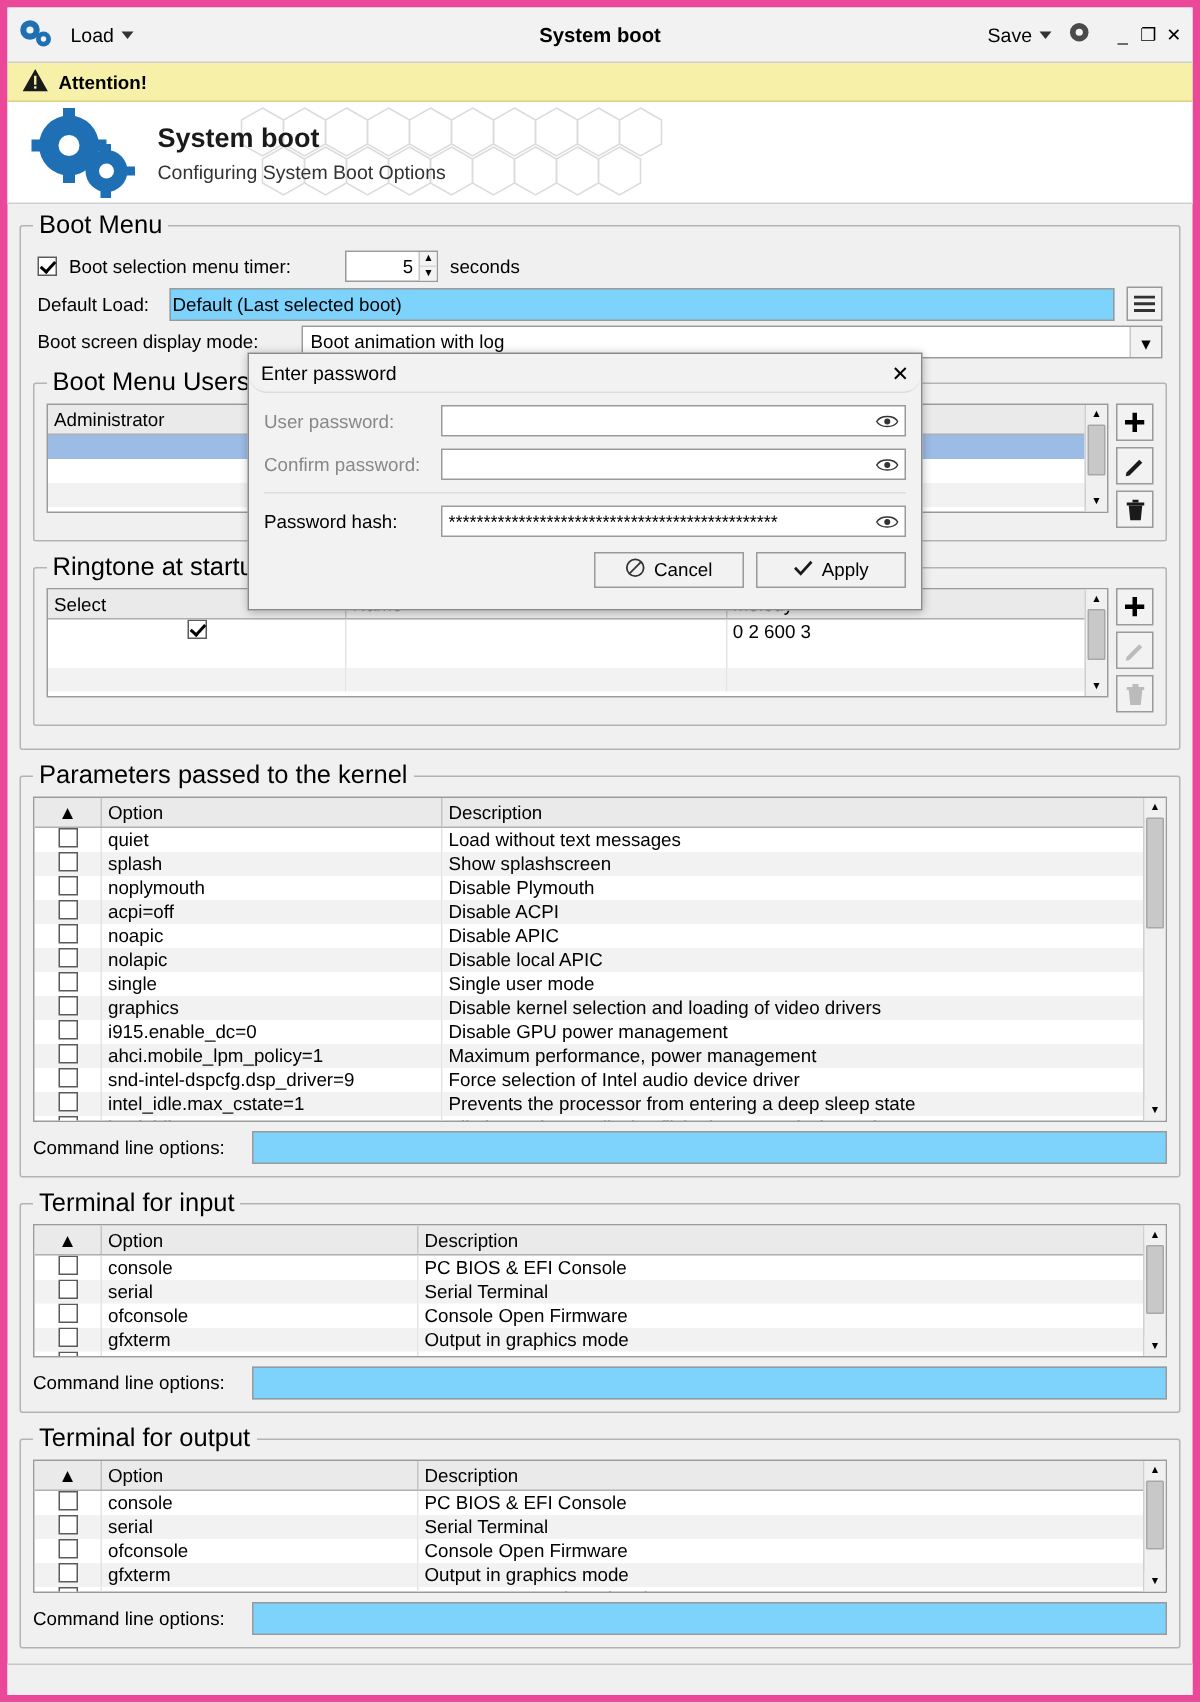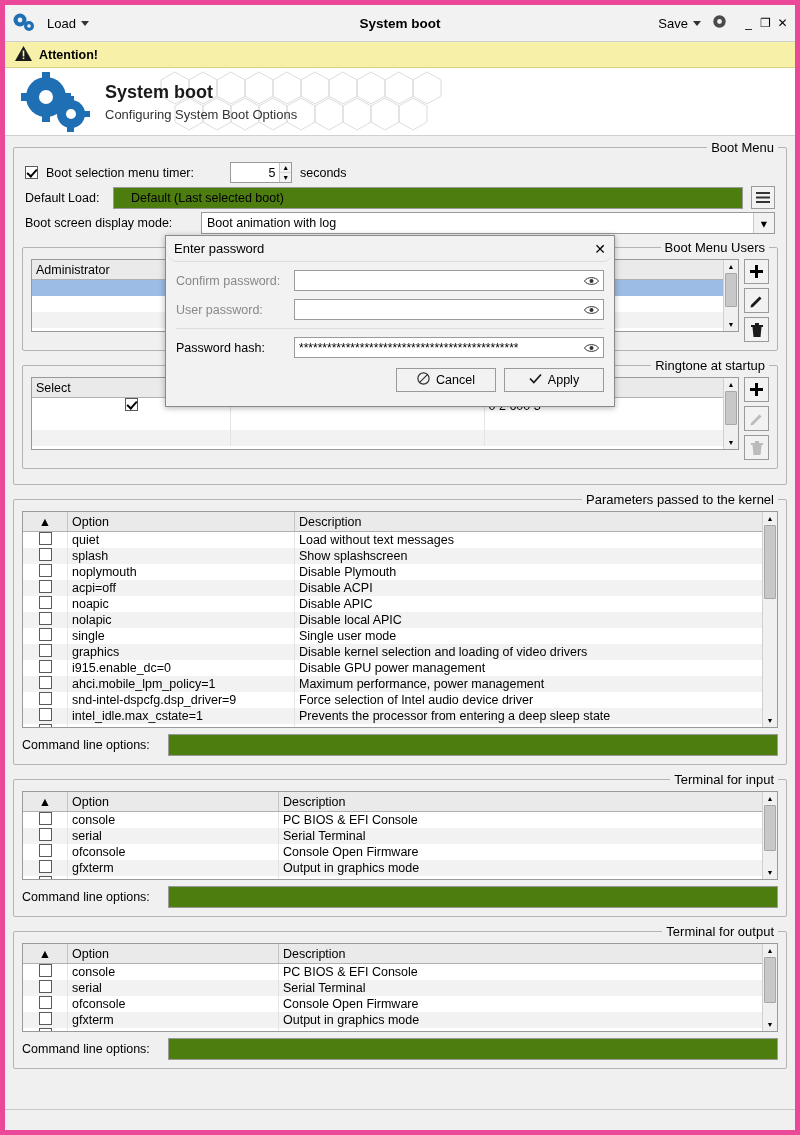--- a/index.html
+++ b/index.html
@@ -76,21 +76,21 @@
   .content {
     flex: 1; padding: 4px 8px 0 8px;
     overflow: hidden; position: relative;
   }
   fieldset {
     border: 1px solid #b4b4b4;
     border-radius: 2px;
     margin: 0 0 7px 0;
     padding: 4px 8px 8px 8px;
   }
-  legend { padding: 0 4px; font-size: 13px; text-align: right; }
+  legend { padding: 0 4px; font-size: 17px; }
   .row { display: flex; align-items: center; gap: 8px; margin: 3px 3px; }
   
   .cb {
     width: 13px; height: 13px; border: 1px solid #5a5a5a;
     background: #fff; display: inline-block; position: relative;
     box-sizing: border-box; flex: none;
   }
   .cb.checked::after {
     content: ""; position: absolute; left: 3px; top: 0px;
     width: 4px; height: 8px; border: solid #000;
@@ -101,23 +101,23 @@
     height: 21px; width: 62px; box-sizing: border-box; align-items: stretch;
   }
   .spin input {
     border: none; outline: none; width: 100%; text-align: right;
     padding-right: 4px; font-family: inherit; font-size: 12.5px; background: transparent;
   }
   .spin-btns { width: 15px; border-left: 1px solid #c4c4c4; display: flex; flex-direction: column; }
   .spin-btns div { flex: 1; display: flex; align-items: center; justify-content: center; font-size: 7px; line-height: 1; background: #f3f3f3;}
   .spin-btns div:first-child { border-bottom: 1px solid #d8d8d8; }
   .txtfield {
-    border: 1px solid #9a9a9a; background: #4d7c0f; height: 22px;
+    border: 1px solid #9a9a9a; background: #7dd3fc; height: 22px;
     box-sizing: border-box; display: flex; align-items: center;
-    padding: 0 17px; font-size: 12.5px; flex: 1;
+    padding: 0 1px; font-size: 12.5px; flex: 1;
   }
   .sq-btn {
     width: 24px; height: 23px; border: 1px solid #9a9a9a; background: #f2f2f2;
     display: flex; align-items: center; justify-content: center; box-sizing: border-box;
   }
   .combo {
     border: 1px solid #9a9a9a; background: #fff; height: 22px; flex: 1;
     display: flex; align-items: center; box-sizing: border-box;
   }
   .combo .val { flex: 1; padding: 0 5px; }
@@ -653,33 +653,33 @@
   <div class="statusbar"></div>
 
   <div class="overlay" style="pointer-events:none;">
     <div class="dialog" style="pointer-events:auto;">
       <div class="dlg-title">
         <span>Enter password</span>
         <span class="x">✕</span>
       </div>
       <div class="dlg-body">
         <div class="dlg-row">
-          <span class="lbl">Confirm password:</span>
+          <span class="lbl">User password:</span>
           <span class="pwd">
             <span class="txt"></span>
             <span class="eye">
               <svg width="15" height="10" viewBox="0 0 15 10">
                   <path d="M0.5 5 C3 0.5, 12 0.5, 14.5 5 C12 9.5, 3 9.5, 0.5 5 Z" fill="none" stroke="#333" stroke-width="1"></path>
                   <circle cx="7.5" cy="5" r="2" fill="#333"></circle>
                 </svg>
             </span>
           </span>
         </div>
         <div class="dlg-row">
-          <span class="lbl">User password:</span>
+          <span class="lbl">Confirm password:</span>
           <span class="pwd">
             <span class="txt"></span>
             <span class="eye">
               <svg width="15" height="10" viewBox="0 0 15 10">
                   <path d="M0.5 5 C3 0.5, 12 0.5, 14.5 5 C12 9.5, 3 9.5, 0.5 5 Z" fill="none" stroke="#333" stroke-width="1"></path>
                   <circle cx="7.5" cy="5" r="2" fill="#333"></circle>
                 </svg>
             </span>
           </span>
         </div>

